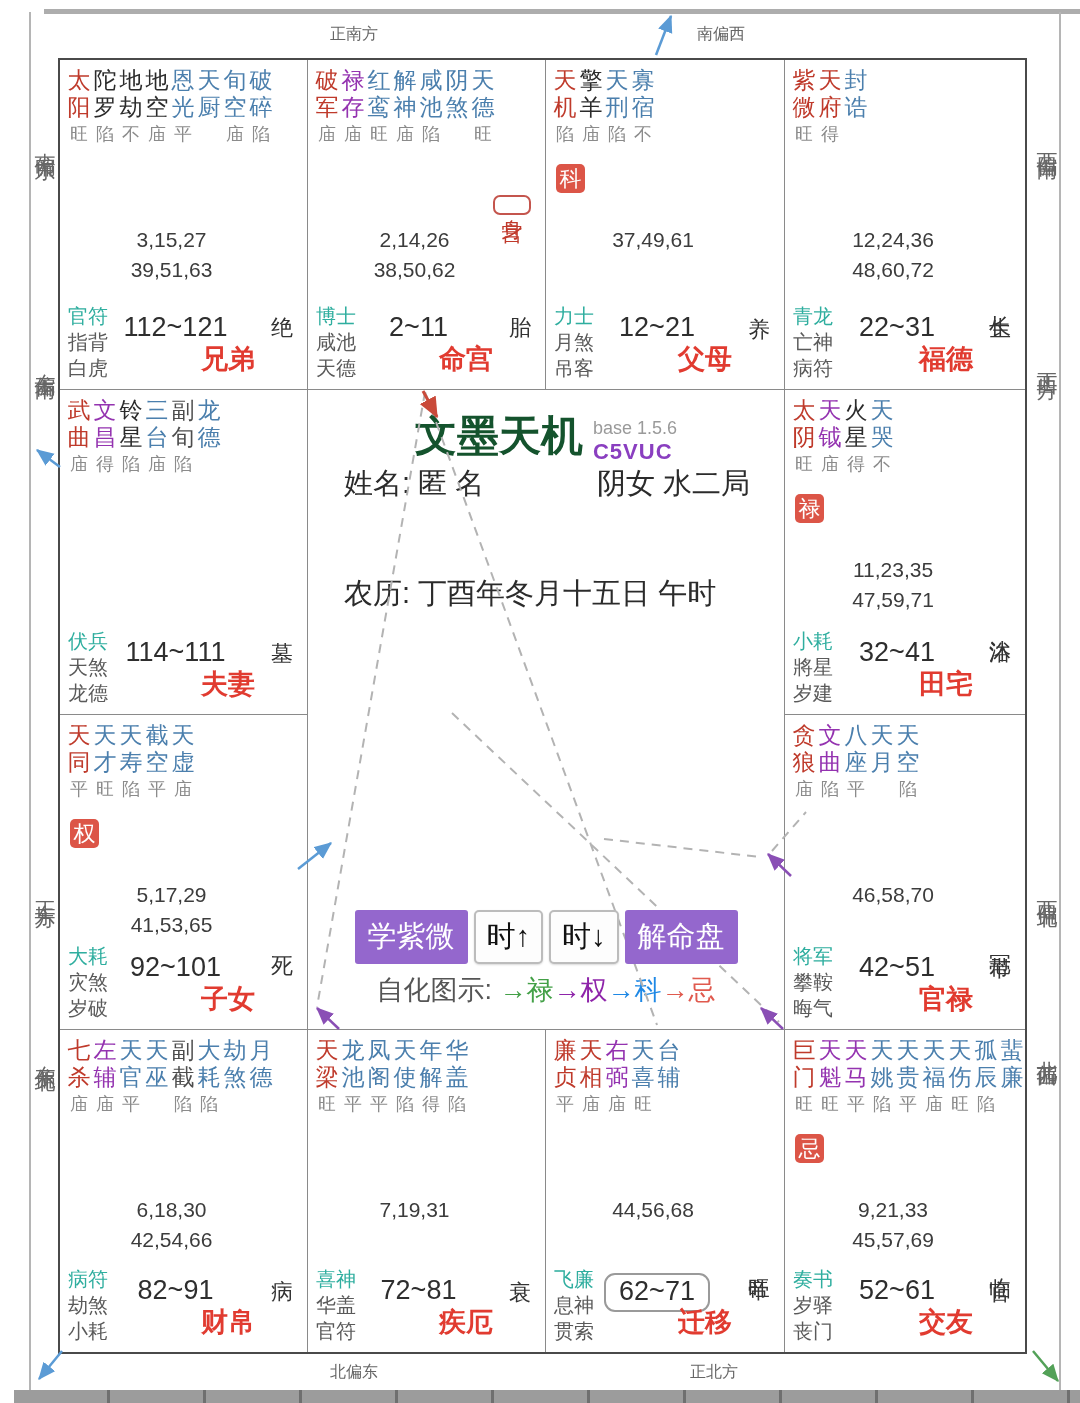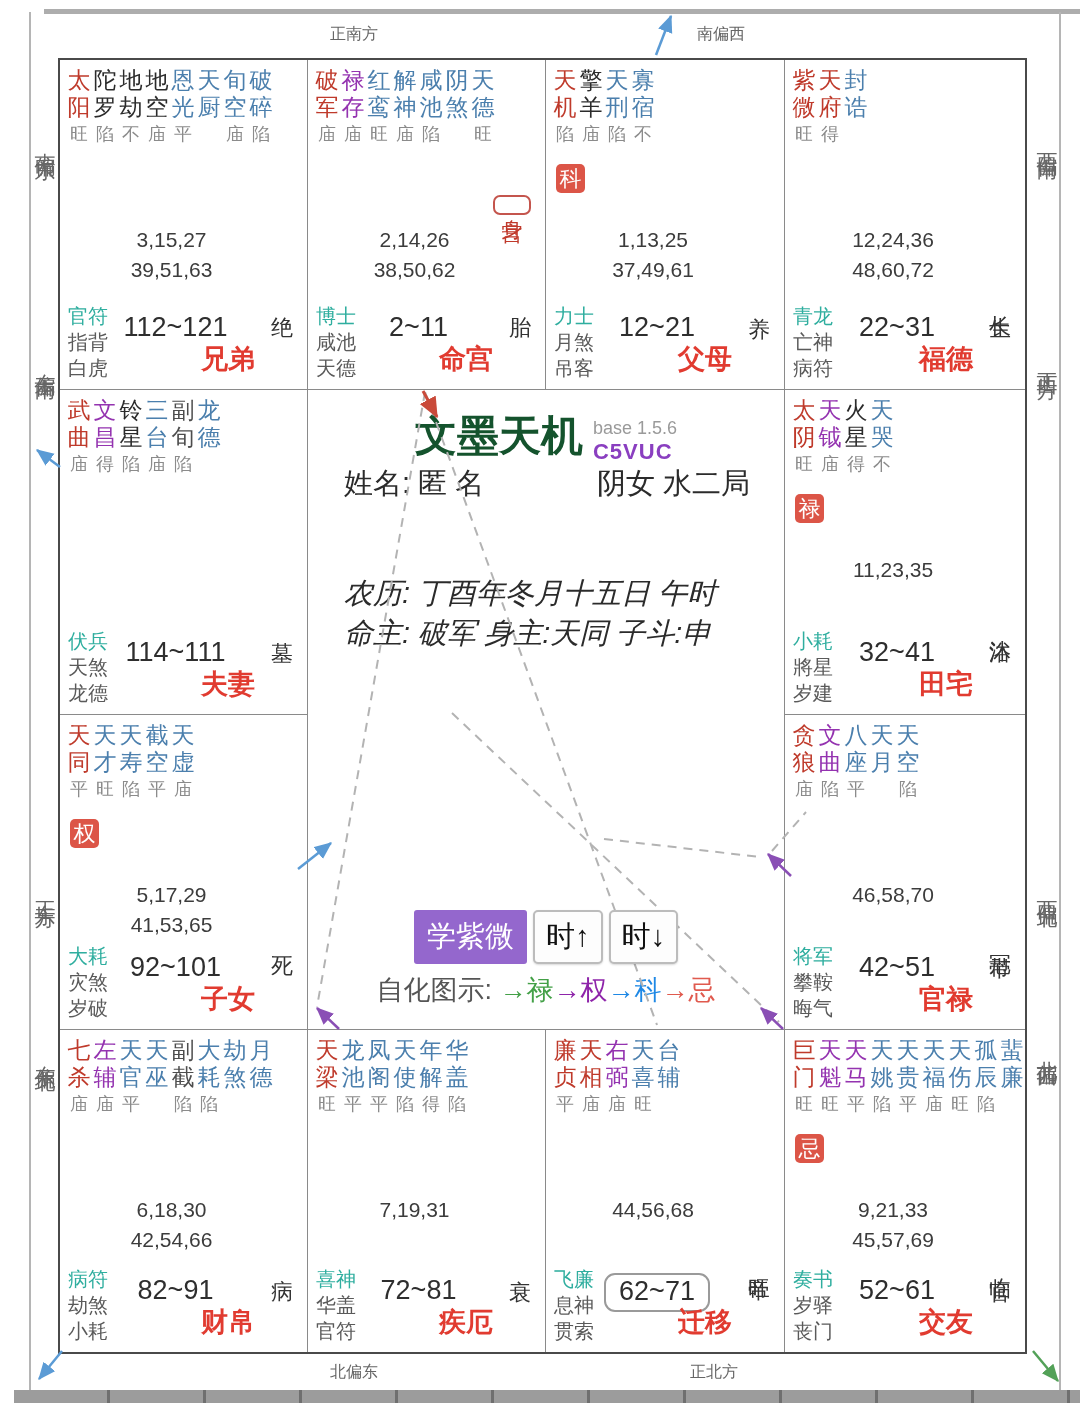--- a/index.html
+++ b/index.html
@@ -49,21 +49,21 @@
   .pname{position:absolute;right:52px;bottom:12px;font-size:27px;font-weight:700;color:#e13b30;}
   
   .c-title-row{position:absolute;top:24px;left:0;right:0;display:flex;
                justify-content:center;align-items:flex-start;}
   .c-title{font-size:42px;font-weight:700;color:#14532d;line-height:1.05;}
   .c-ver{display:flex;flex-direction:column;margin-left:10px;padding-top:4px;}
   .c-ver .v1{font-size:18px;color:#9a9a9a;}
   .c-ver .v2{font-size:22px;font-weight:700;color:#8a3fc0;letter-spacing:1px;}
   .c-row{position:absolute;left:36px;right:34px;display:flex;
          justify-content:space-between;font-size:29px;color:#2b2b2b;}
-  .c-line{position:absolute;left:36px;right:20px;font-size:29px;color:#2b2b2b;white-space:nowrap;font-style:italic;}
+  .c-line{position:absolute;left:36px;right:20px;font-size:29px;color:#2b2b2b;white-space:nowrap;}
   .btn-row{position:absolute;top:520px;left:0;right:0;display:flex;justify-content:center;
            align-items:stretch;gap:6px;}
   .btn{font-size:29px;border:none;cursor:pointer;font-family:inherit;}
   .btn.purple{background:#9467cd;color:#fff;border-radius:3px;padding:7px 13px;}
   .btn.white{background:#fdfdfd;color:#111;border:2px solid #bcbcbc;border-radius:5px;
              padding:5px 11px;box-shadow:0 1px 2px rgba(0,0,0,.15);}
   .legend{position:absolute;top:582px;left:0;right:0;display:flex;justify-content:center;
           font-size:27px;color:#555;}
   .legend span{white-space:pre;}
   svg.overlay{position:absolute;left:0;top:0;z-index:6;pointer-events:none;}
@@ -223,21 +223,20 @@
           <span class="br">陷</span>
         </div>
         <div class="sc">
           <span class="g" style="color:#4b7fad">寡</span>
           <span class="g" style="color:#4b7fad">宿</span>
           <span class="br">不</span>
         </div>
       </div>
     <div class="badge">科</div>
     <div class="nums">
-        <div>1,13,25</div>
         <div>37,49,61</div>
       </div>
     <div class="labels">
         <div class="teal">力士</div>
         <div>月煞</div>
         <div>吊客</div>
       </div>
     <div class="age">12~21</div>
     <div class="stage">养</div>
     <div class="branch">丁未</div>
@@ -327,25 +326,25 @@
       <span class="c-ver">
           <span class="v1">base 1.5.6</span>
       <span class="v2">C5VUC</span>
         </span>
     </div>
     <div class="c-row" style="top:74px">
       <span>姓名: 匿 名</span>
       <span>阴女 水二局</span>
     </div>
     <div class="c-line" style="top:184px">农历: 丁酉年冬月十五日 午时</div>
-    <div class="c-line" style="top:224px">命主: 破军 身主:天同 子斗:申</div>
     <div class="btn-row">
       <button class="btn purple">学紫微</button>
       <button class="btn white">时↑</button>
       <button class="btn white">时↓</button>
+      <button class="btn purple">解命盘</button>
     </div>
     <div class="legend">
       <span>自化图示: </span>
         <span style="color: rgb(67, 160, 71);">→禄</span>
         <span style="color: rgb(142, 36, 170);">→权</span>
         <span style="color: rgb(30, 136, 229);">→科</span>
         <span style="color: rgb(224, 90, 78);">→忌</span>
     </div>
   </div>
 
@@ -368,20 +367,21 @@
         </div>
         <div class="sc">
           <span class="g" style="color:#4b7fad">天</span>
           <span class="g" style="color:#4b7fad">哭</span>
           <span class="br">不</span>
         </div>
       </div>
     <div class="badge">禄</div>
     <div class="nums">
         <div>11,23,35</div>
+        <div>47,59,71</div>
       </div>
     <div class="labels">
         <div class="teal">小耗</div>
         <div>將星</div>
         <div>岁建</div>
       </div>
     <div class="age">32~41</div>
     <div class="stage">沐浴</div>
     <div class="branch">己酉</div>
     <div class="pname">田宅</div>

